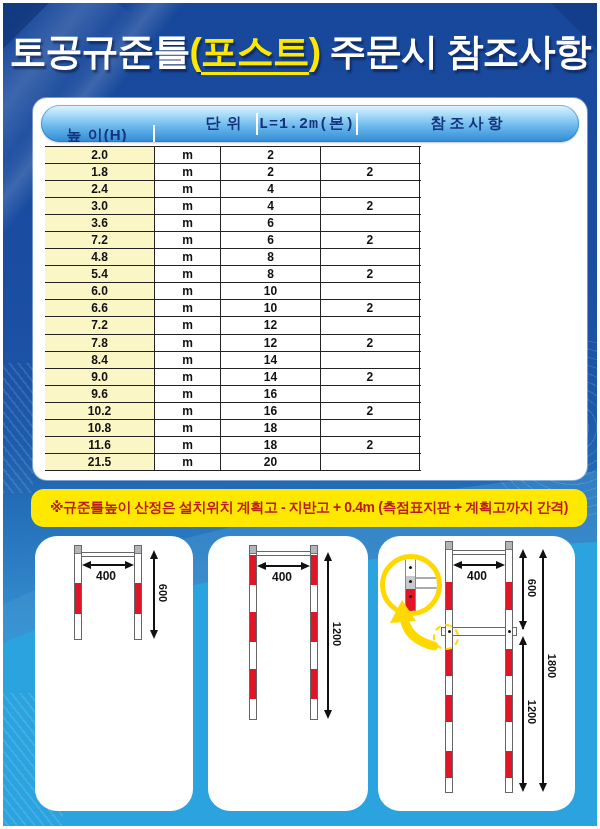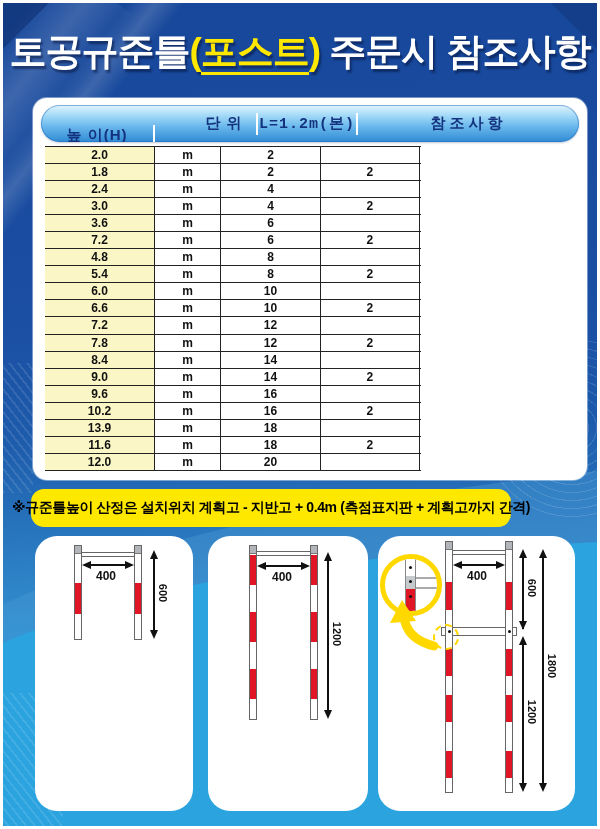--- a/index.html
+++ b/index.html
@@ -56,23 +56,23 @@
   .c-h   { width:110px; background:#fbf6c6; border-right:1.5px solid #222; }
   .c-u   { width:66px;  border-right:1.5px solid #222; }
   .c-l12 { width:100px; border-right:1.5px solid #222; }
   .c-l06 { width:98.5px; border-right:1.5px solid #222; }
 
   .note { position:absolute; left:398px; top:70px; width:150px;
     font-size:13px; font-weight:bold; color:#111; line-height:1.55; }
   .note .p2 { margin-top:18px; }
 
   
-  .formula { position:absolute; left:28px; top:486px; width:480px; height:38px;
+  .formula { position:absolute; left:28px; top:486px; width:556px; height:38px;
     background:#ffe800; border-radius:13px; display:flex; align-items:center; justify-content:center;
-    font-size:14px; font-weight:bold; color:#000000; white-space:nowrap; letter-spacing:-0.4px; }
+    font-size:14px; font-weight:bold; color:#b91c1c; white-space:nowrap; letter-spacing:-0.4px; }
 
   
   .panel { position:absolute; top:533px; height:275px; background:#ffffff; border-radius:22px; }
   .p1 { left:32px;  width:158px; }
   .p2 { left:205px; width:160px; }
   .p3 { left:375px; width:197px; }
 
   .post { position:absolute; width:8px; background:#ffffff; border:1px solid #666; }
   .cap  { position:absolute; left:0; right:0; top:0; height:8px; background:#b2b6ba; border-bottom:1px solid #777; }
   .band { position:absolute; left:0; right:0; background:#e01525; }
@@ -219,33 +219,33 @@
           <div class="tcell c-l12">16</div>
           <div class="tcell c-l06"></div>
         </div>
         <div class="trow">
           <div class="tcell c-h">10.2</div>
           <div class="tcell c-u">m</div>
           <div class="tcell c-l12">16</div>
           <div class="tcell c-l06">2</div>
         </div>
         <div class="trow">
-          <div class="tcell c-h">13.9</div>
+          <div class="tcell c-h">10.8</div>
           <div class="tcell c-u">m</div>
           <div class="tcell c-l12">18</div>
           <div class="tcell c-l06"></div>
         </div>
         <div class="trow">
           <div class="tcell c-h">11.6</div>
           <div class="tcell c-u">m</div>
           <div class="tcell c-l12">18</div>
           <div class="tcell c-l06">2</div>
         </div>
         <div class="trow">
-          <div class="tcell c-h">12.0</div>
+          <div class="tcell c-h">21.5</div>
           <div class="tcell c-u">m</div>
           <div class="tcell c-l12">20</div>
           <div class="tcell c-l06"></div>
         </div>
       </div>
 
     <div class="note">
       <div class="p1">
       </div>
     </div>

